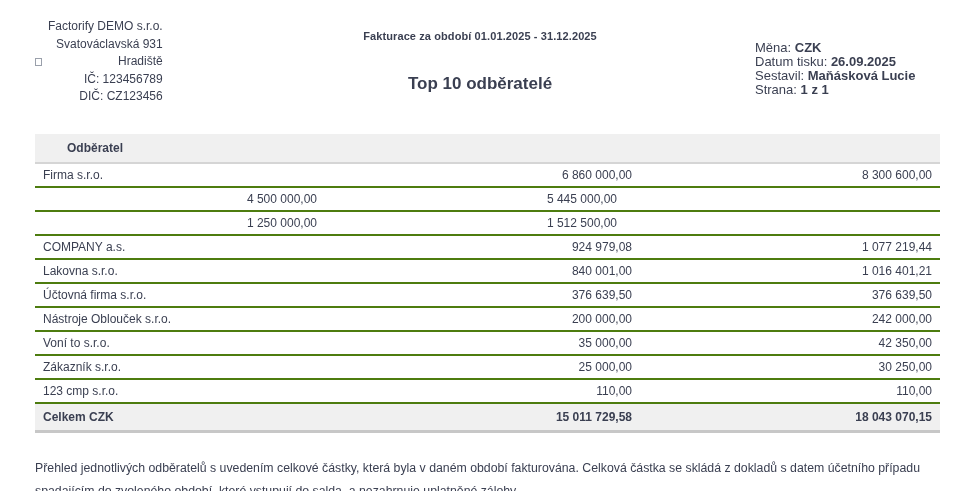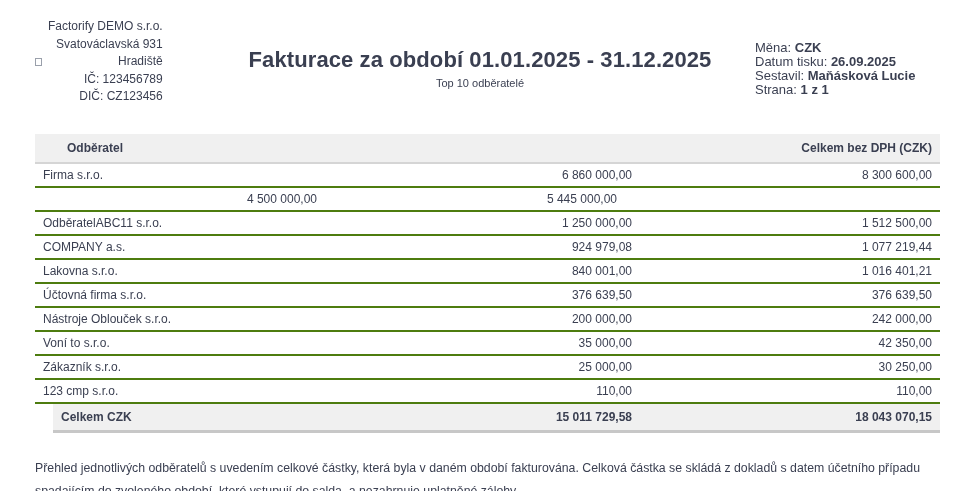--- a/index.html
+++ b/index.html
@@ -16,22 +16,22 @@
   .header { display: flex; align-items: flex-start; min-height: 112px; }
   .company-block { width: 170px; display: flex; align-items: center; gap: 6px; margin-top: 4px; }
   .broken-img {
     width: 7px; height: 8px; flex: 0 0 auto;
     border: 1px solid #9aa0ab; background: #fff;
   }
   .company-lines { font-size: 12px; line-height: 17.5px; }
   .company-lines div { white-space: nowrap; text-align: right; }
 
   .title-block { flex: 1; text-align: center; }
-  .report-title { font-size: 22px; font-weight: bold; margin-top: 33px; letter-spacing: 0.1px; }
-  .report-subtitle { font-size: 11px; font-weight: normal; margin-top: 4px; }
+  .report-title { font-size: 11px; font-weight: bold; margin-top: 16px; letter-spacing: 0.1px; }
+  .report-subtitle { font-size: 17px; font-weight: bold; margin-top: 32px; }
 
   .meta-block { width: 185px; font-size: 13px; line-height: 14px; margin-top: 27px; }
   .meta-row { white-space: nowrap; }
   .meta-label { font-weight: normal; }
   .meta-value { font-weight: bold; }
 
   
   .table { margin-top: 8px; font-size: 12px; }
   .tr { display: flex; border-bottom: 2px solid #4d7c0f; }
   .td { padding: 2px 8px; line-height: 18px; white-space: nowrap; overflow: hidden; }
@@ -42,21 +42,20 @@
     background: #f0f0f0;
     border-bottom: 2px solid #d5d5d5;
     font-weight: bold;
     padding-left: 24px;
   }
   .thead .td { padding-top: 5px; padding-bottom: 5px; }
   .total-row {
     background: #f0f0f0;
     border-bottom: 3px solid #c7c7c7;
     font-weight: bold;
-    margin-left: 18px;
   }
   .total-row .td { padding-top: 4px; padding-bottom: 4px; }
 
   
   .footer-note {
     margin-top: 24px;
     font-size: 12.3px;
     line-height: 23px;
     color: #3a3f51;
   }
@@ -101,35 +100,33 @@
         <span class="meta-label">Strana:</span>
         <span class="meta-value">1 z 1</span>
       </div>
     </div>
 
   </div>
 
   <div class="table">
     <div class="tr thead">
       <div class="td col-name">Odběratel</div>
-      <div class="td col-num">Celkem bez DPH (CZK)</div>
     </div>
 
     <div id="table-body">
         <div class="tr">
           <div class="td col-name">Firma s.r.o.</div>
           <div class="td col-num">6 860 000,00</div>
           <div class="td col-num2">8 300 600,00</div>
         </div>
         <div class="tr">
           <div class="td col-num">4 500 000,00</div>
           <div class="td col-num2">5 445 000,00</div>
         </div>
         <div class="tr">
-          <div class="td col-name">OdběratelABC11 s.r.o.</div>
           <div class="td col-num">1 250 000,00</div>
           <div class="td col-num2">1 512 500,00</div>
         </div>
         <div class="tr">
           <div class="td col-name">COMPANY a.s.</div>
           <div class="td col-num">924 979,08</div>
           <div class="td col-num2">1 077 219,44</div>
         </div>
         <div class="tr">
           <div class="td col-name">Lakovna s.r.o.</div>

